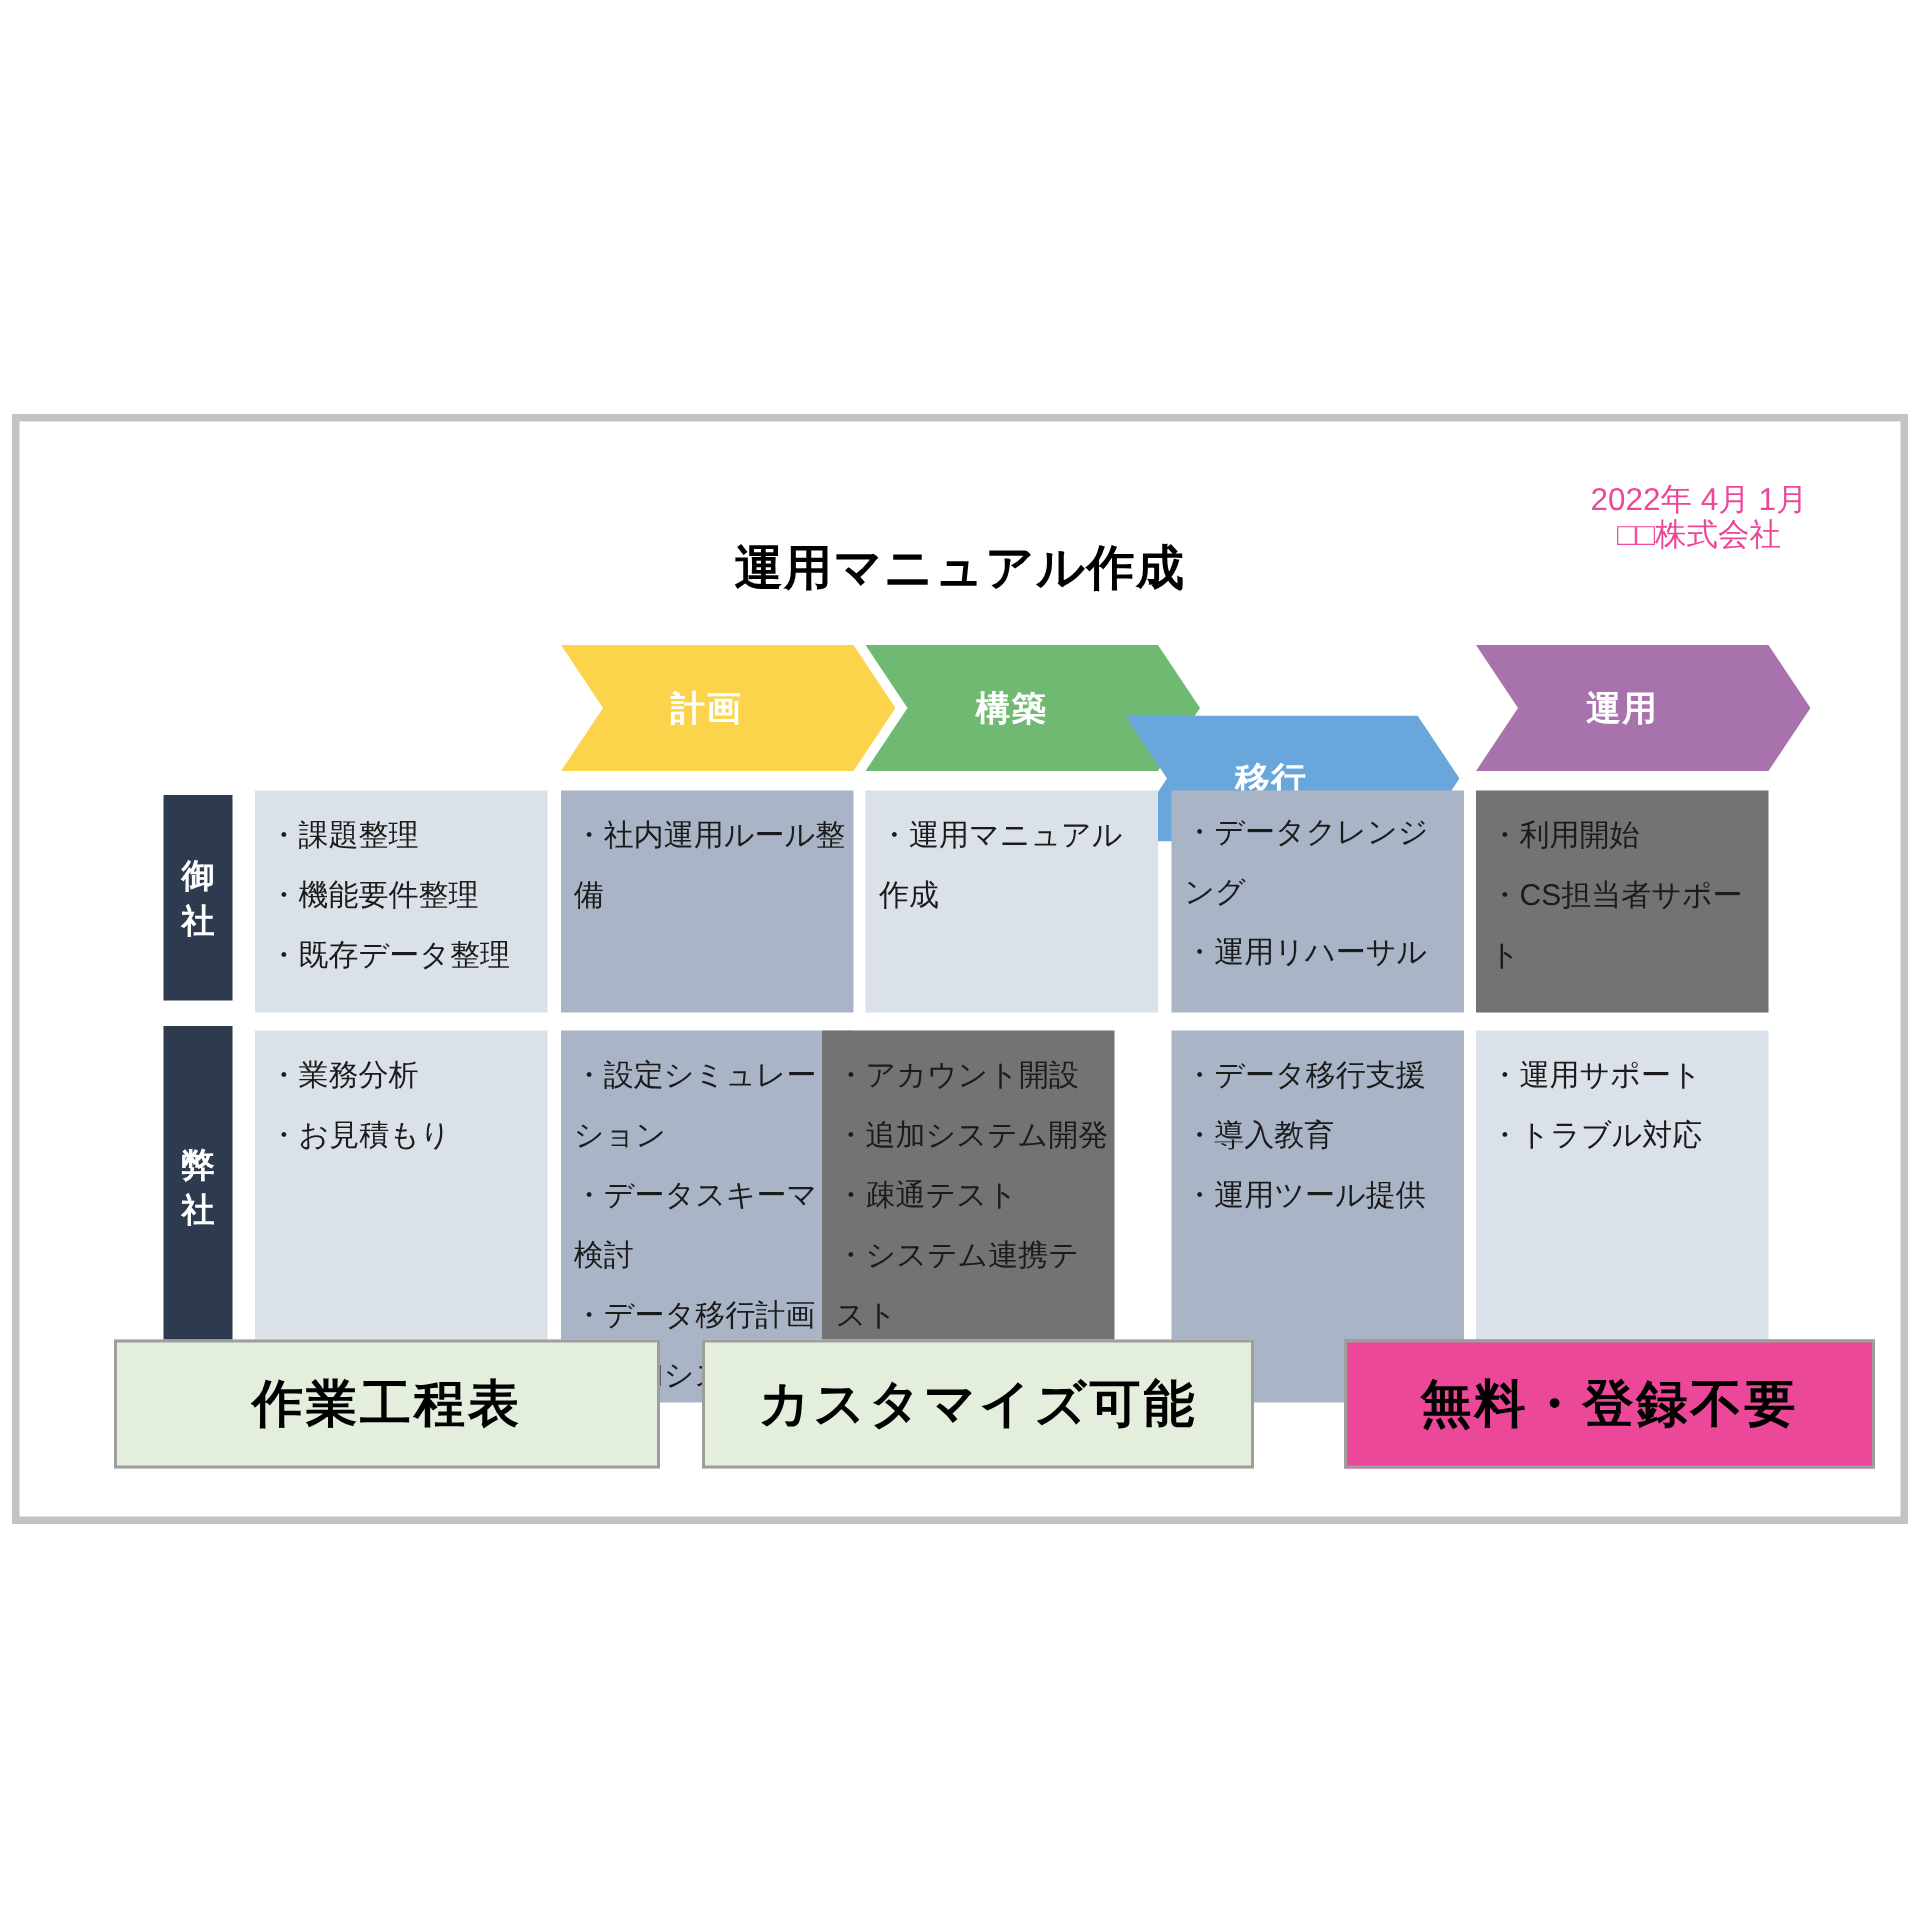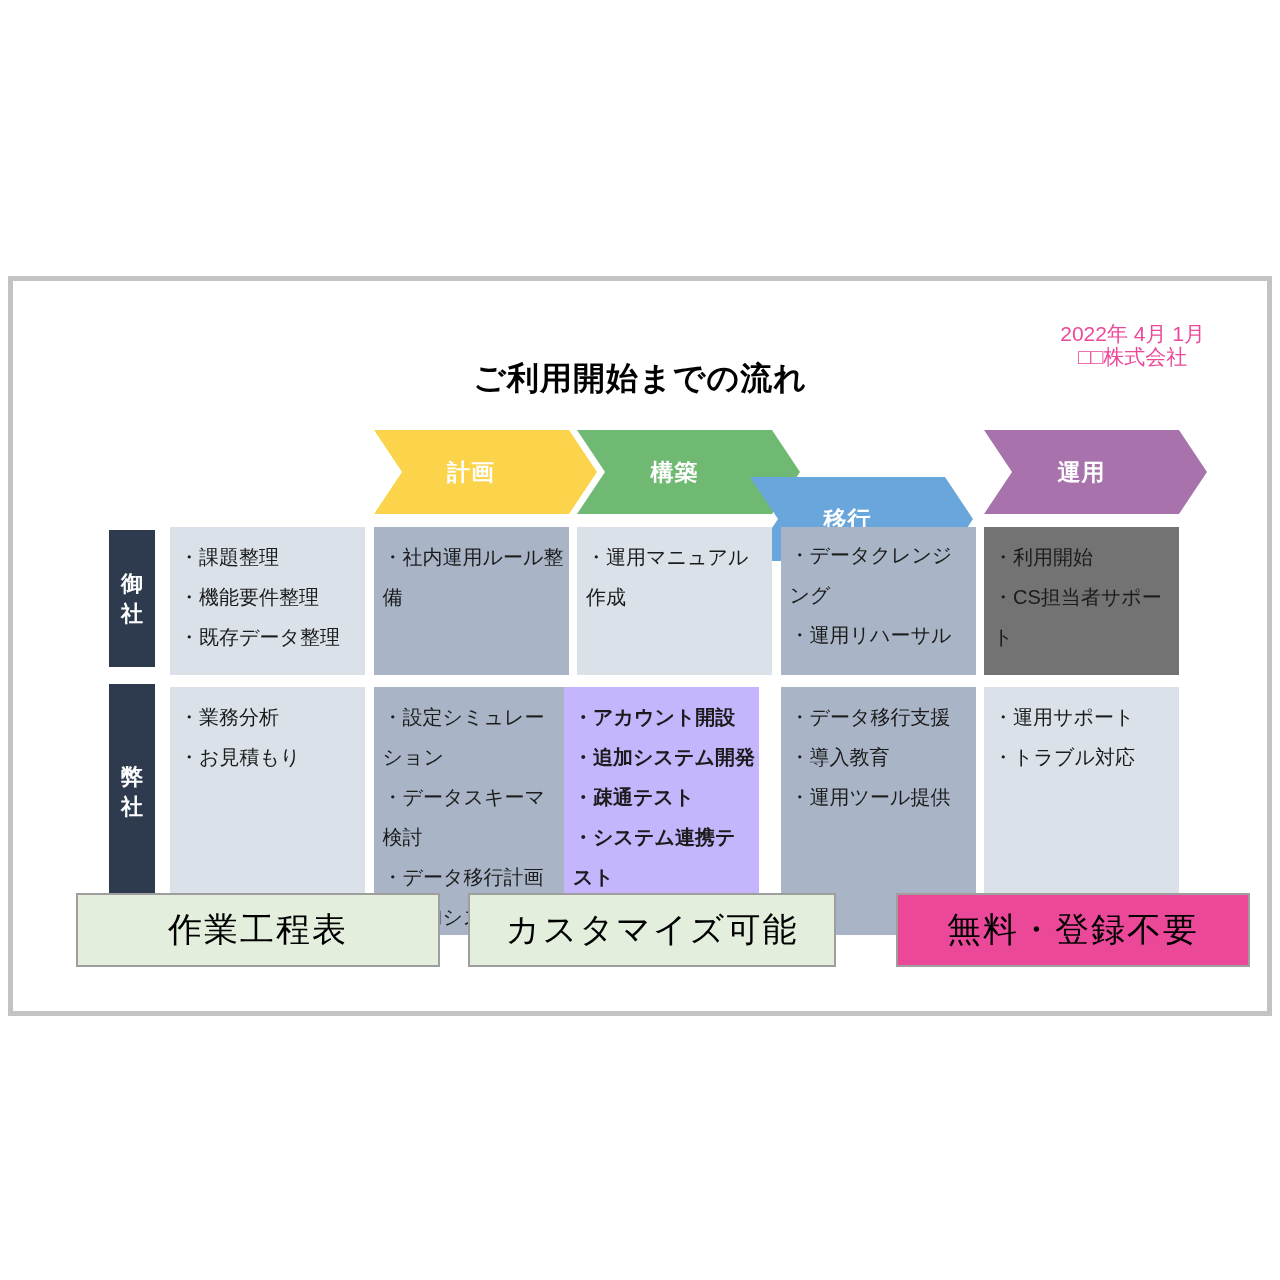--- a/index.html
+++ b/index.html
@@ -31,38 +31,38 @@
     position:absolute;width:46px;display:flex;flex-direction:column;
     align-items:center;justify-content:center;
     color:#ffffff;font-size:22px;font-weight:700;line-height:30px;
   }
   .grid-cell{
     position:absolute;width:195px;box-sizing:border-box;
     padding:10px 4px 0 9px;font-size:20px;line-height:40px;color:#1b1b1b;
   }
   .grid-cell p{margin:0;}
   .badge{
-    position:absolute;top:893px;height:74px;box-sizing:border-box;
+    position:absolute;top:893px;height:86px;box-sizing:border-box;
     display:flex;align-items:center;justify-content:center;
-    font-size:34px;font-weight:400;color:#000;letter-spacing:2px;
+    font-size:34px;font-weight:700;color:#000;letter-spacing:2px;
     z-index:5;
   }
 </style>
 </head>
 <body>
 
 <div class="canvas">
   <div class="slide"></div>
 
   <div class="header-meta">
     <div>2022年 4月 1月</div>
     <div>□□株式会社</div>
   </div>
 
-  <div class="slide-title">ご利用開始までの流れ</div>
+  <div class="slide-title">運用マニュアル作成</div>
 
   <div class="flow-arrows" id="flow-arrows">
       <div class="arrow" style="left: 203.5px;">
         <svg width="223" height="84" viewBox="0 0 223 84">
           <polygon points="0,0 195,0 223,42 195,84 0,84 28,42" fill="#FBD44C"></polygon>
         </svg>
         <div class="arrow-label">計画</div>
       </div>
       <div class="arrow" style="left: 407px;">
         <svg width="223" height="84" viewBox="0 0 223 84">
@@ -115,21 +115,21 @@
       <div class="grid-cell" style="left: 170px; top: 687px; height: 248px; background: rgb(218, 225, 233);">
         <p>・業務分析</p>
         <p>・お見積もり</p>
       </div>
       <div class="grid-cell" style="left: 373.5px; top: 687px; height: 248px; background: rgb(169, 181, 198);">
         <p>・設定シミュレーション</p>
         <p>・データスキーマ検討</p>
         <p>・データ移行計画</p>
         <p>・追加システム検討</p>
       </div>
-      <div class="grid-cell" style="left: 564px; top: 687px; height: 248px; background: #c4b5fd; font-weight: bold;">
+      <div class="grid-cell" style="left: 548px; top: 687px; height: 248px; background: #737373;">
         <p>・アカウント開設</p>
         <p>・追加システム開発</p>
         <p>・疎通テスト</p>
         <p>・システム連携テスト</p>
       </div>
       <div class="grid-cell" style="left: 780.5px; top: 687px; height: 248px; background: rgb(169, 181, 198);">
         <p>・データ移行支援</p>
         <p>・導入教育</p>
         <p>・運用ツール提供</p>
       </div>

